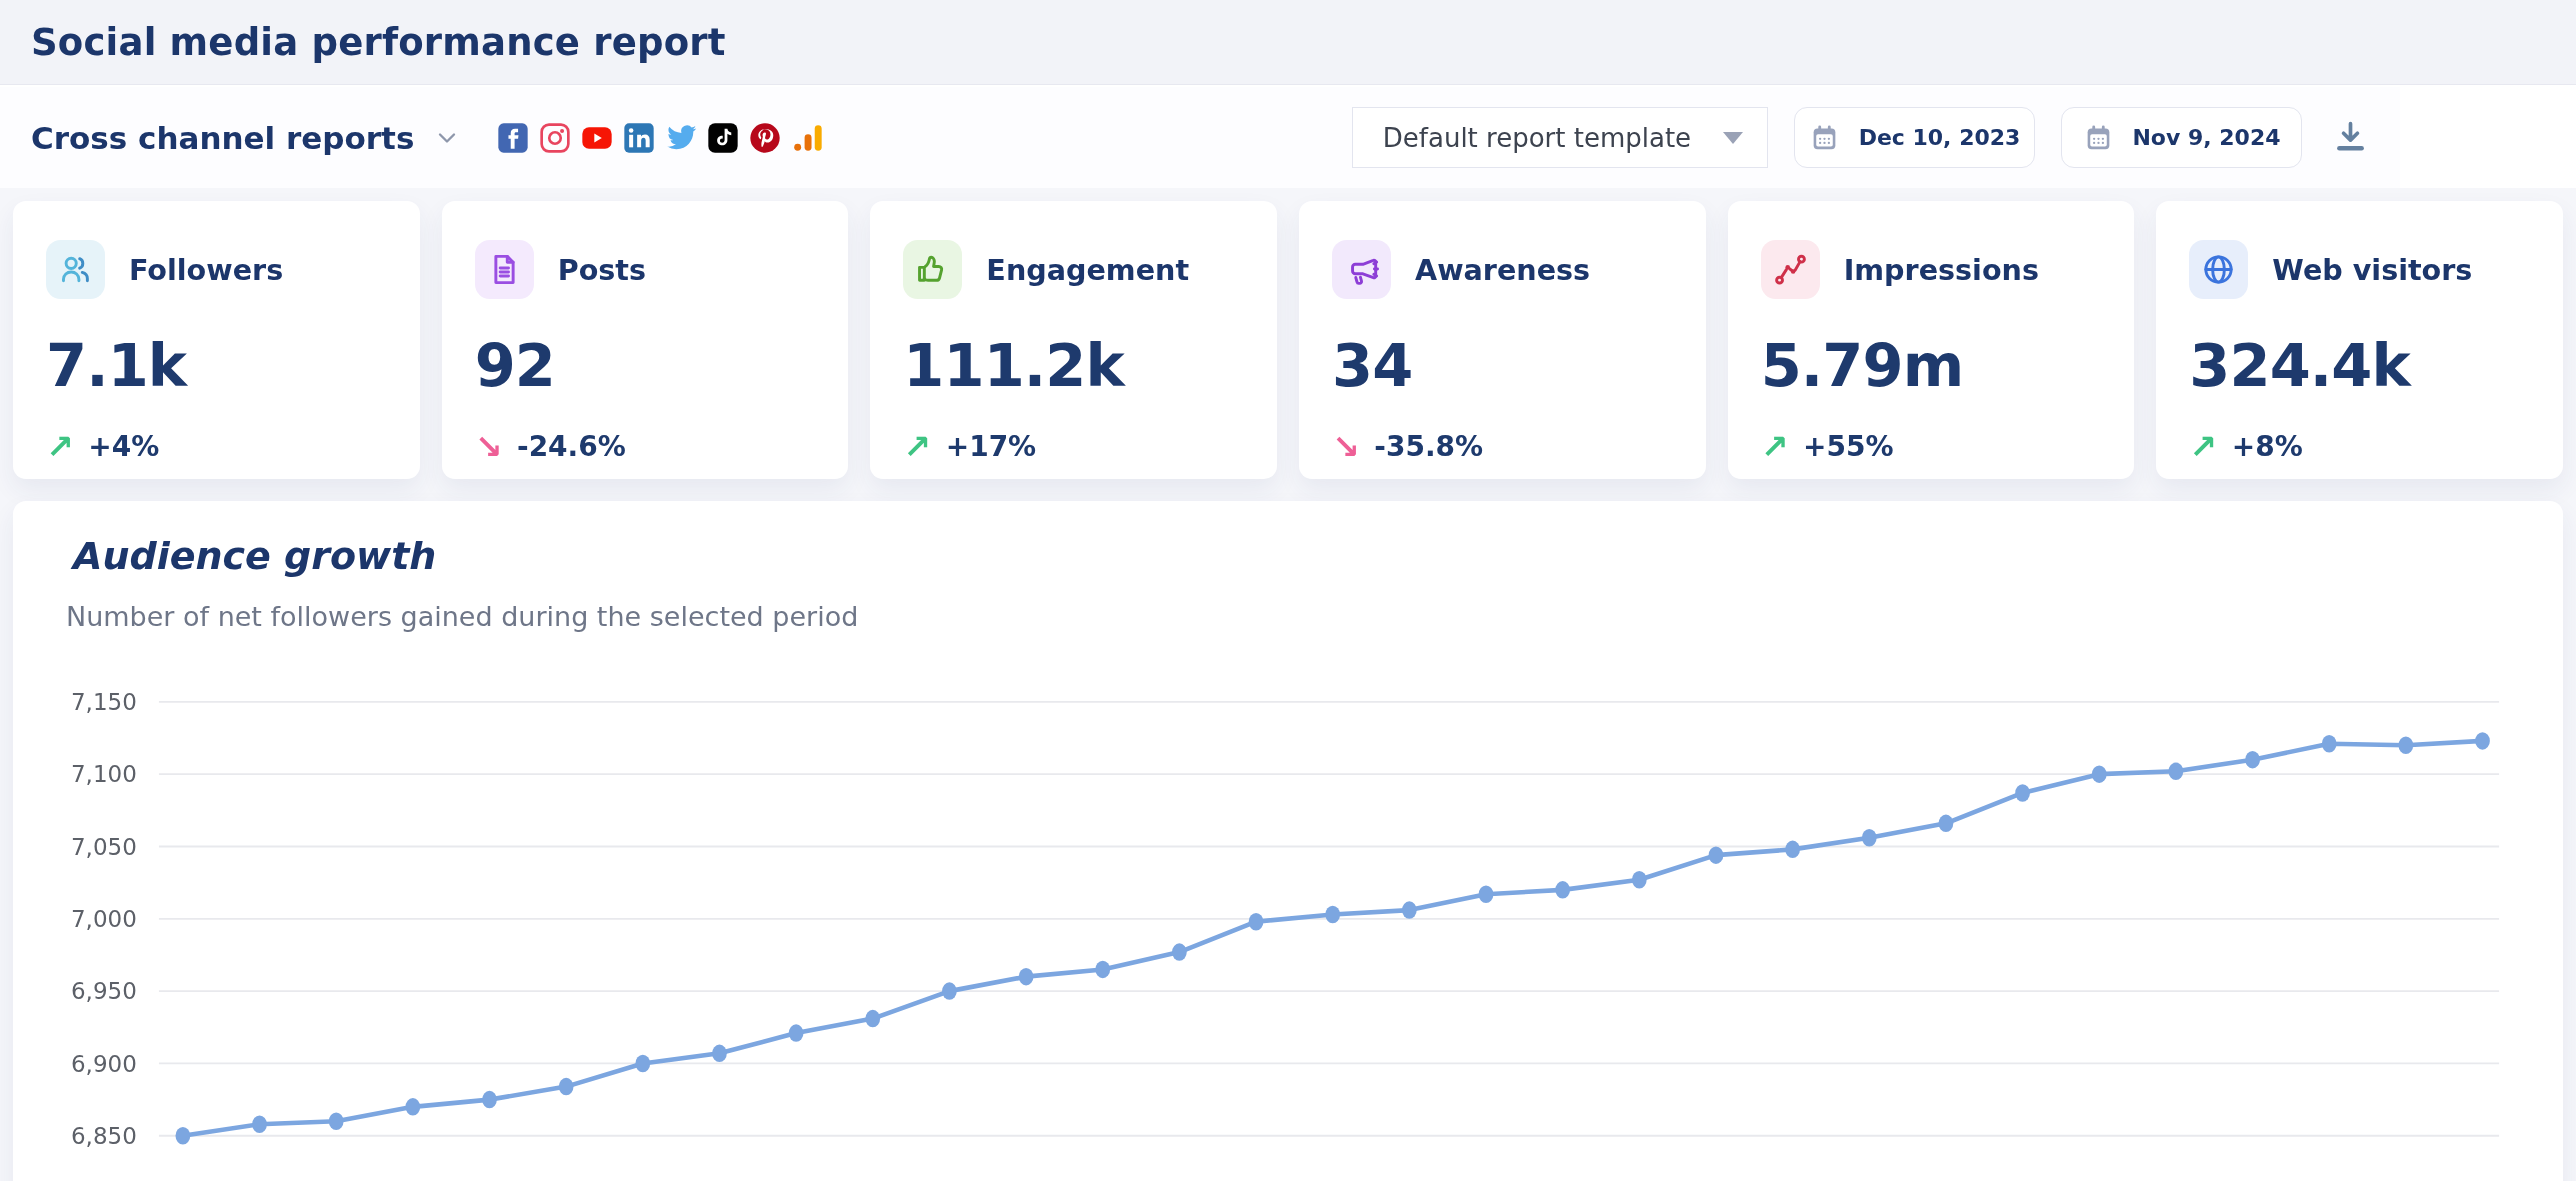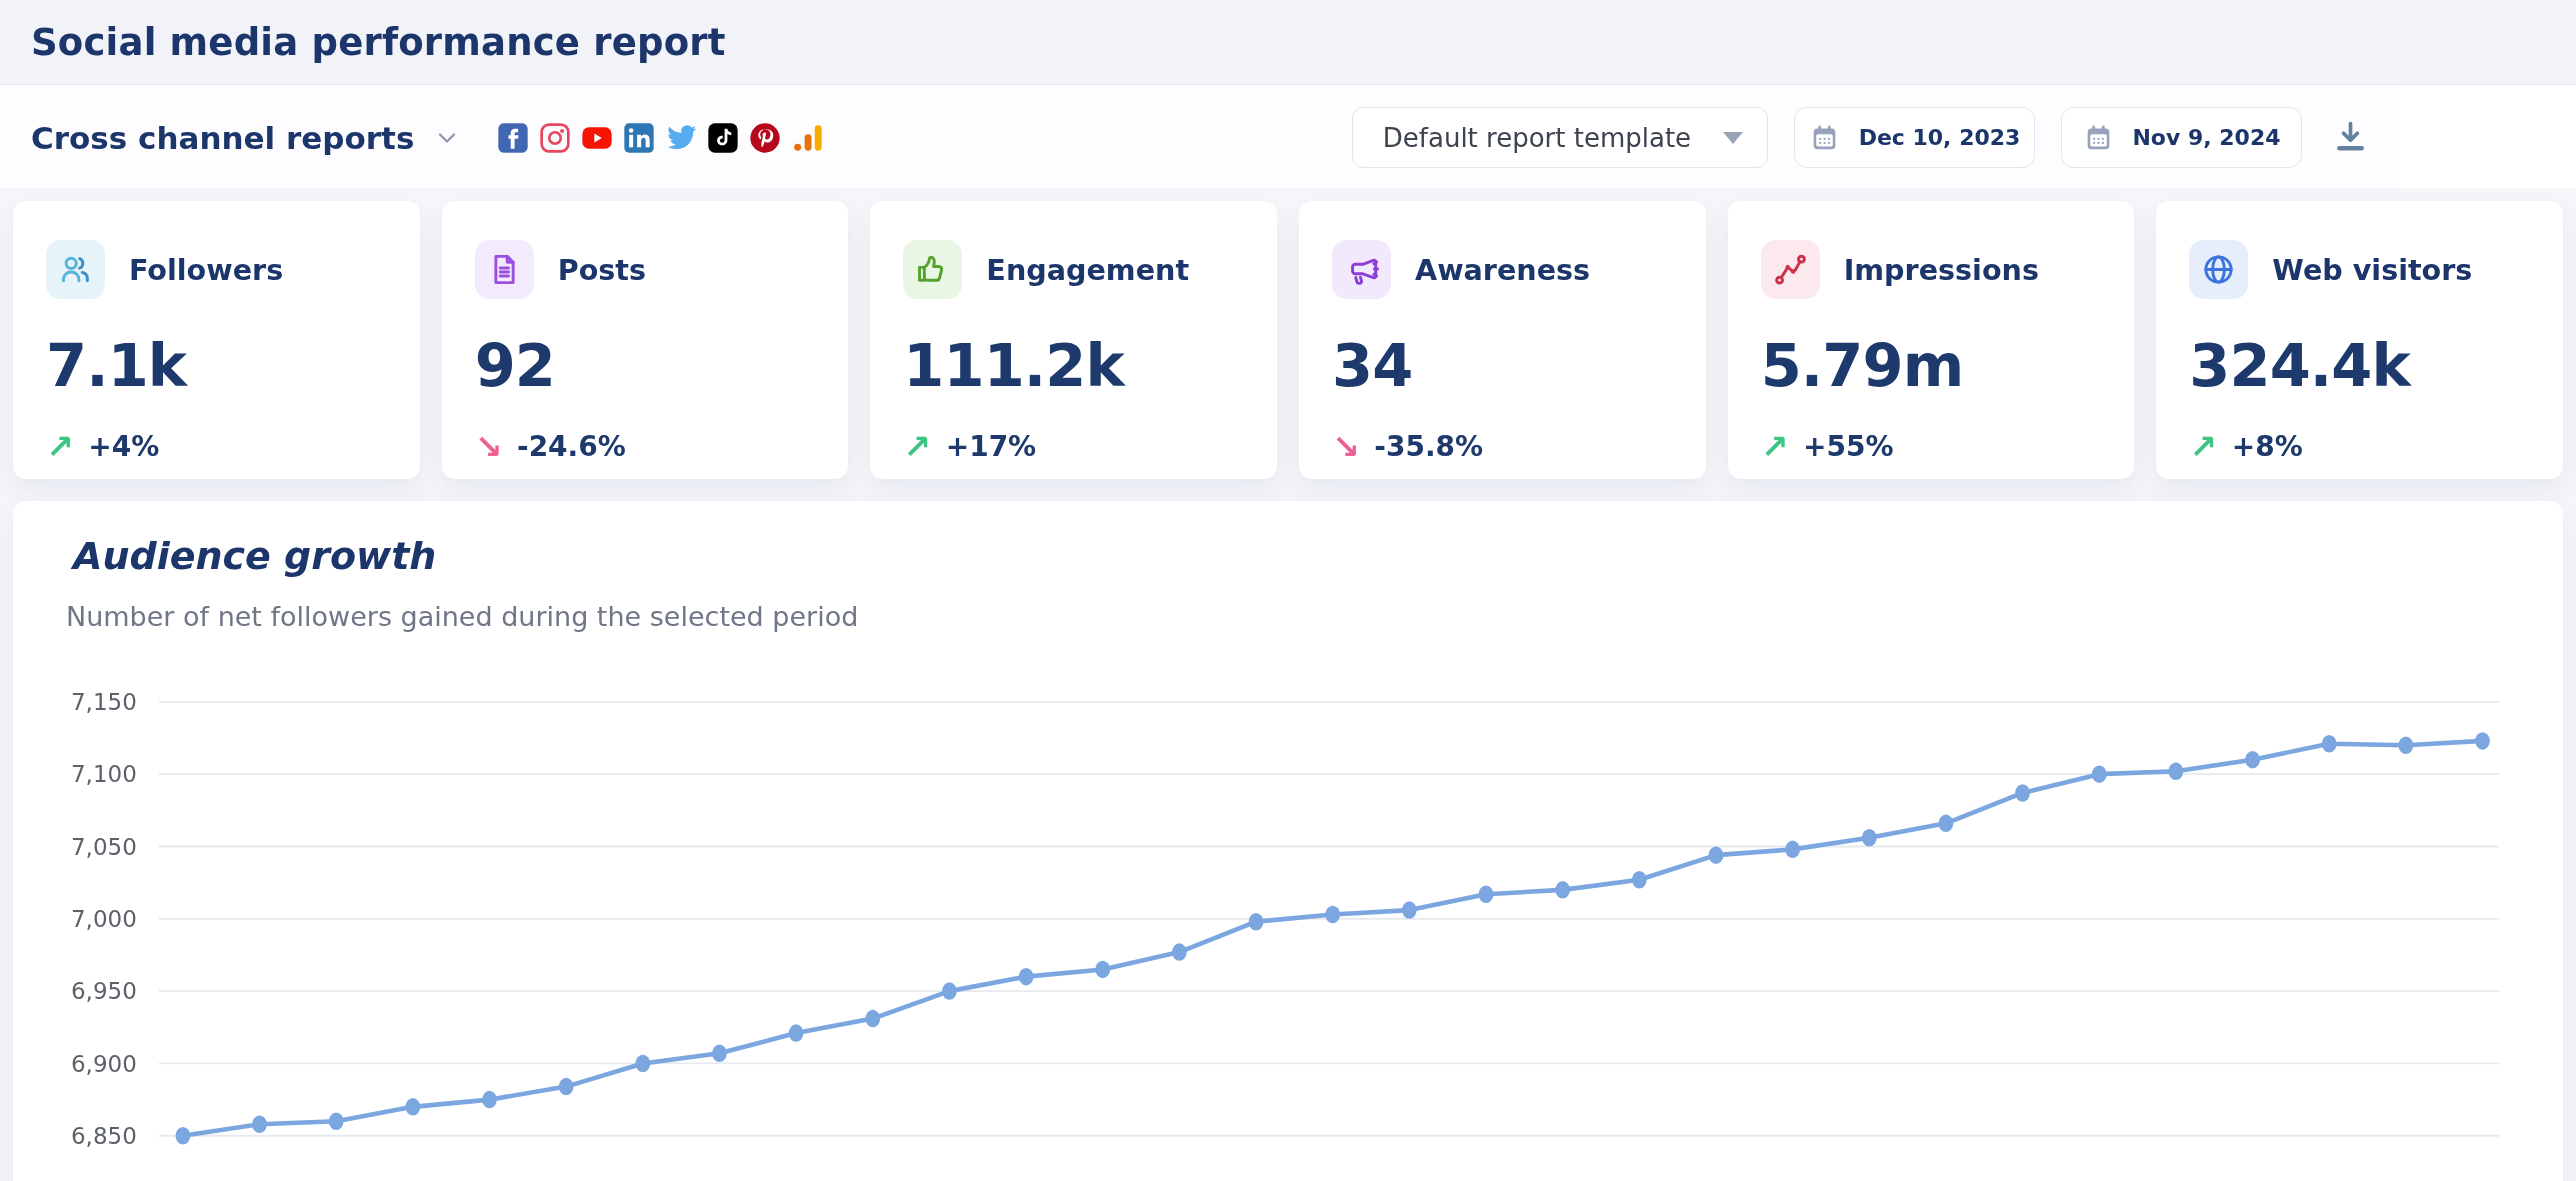--- a/index.html
+++ b/index.html
@@ -22,21 +22,21 @@
     background:#fdfdff; display:flex; align-items:center; padding:0 31px;
   }
   .tb-left { display:flex; align-items:center; gap:20px; }
   .section-title { font-size:31px; font-weight:700; color:#1c366b; cursor:pointer; display:flex; align-items:center; gap:18.4px;}
   .chev { width:28px; height:28px; }
   .channels { display:flex; align-items:center; gap:10px; margin-left:16.6px; }
   .chan { width:32px; height:32px; display:inline-flex; align-items:center; justify-content:center; cursor:pointer; }
   .chan svg { width:32px; height:32px; }
   .tb-right { margin-left:auto; display:flex; align-items:center; gap:26px; }
   .select-box {
-    width:416px; height:61px; background:#fff; border:1.8px solid #e3e5ef; border-radius:11px;
+    width:416px; height:61px; background:#fff; border:1.8px solid #e3e5ef; border-radius:0;
     display:flex; align-items:center; padding:0 24px 0 29.5px; cursor:pointer;
   }
   .select-box .sel-text { font-size:26px; color:#3d434f; flex:1; }
   .caret { width:0; height:0; border-left:10px solid transparent; border-right:10px solid transparent; border-top:12px solid #9aa2b6; }
   .date-box {
     width:241px; height:61px; background:#fff; border:1.8px solid #e3e5ef; border-radius:13px;
     display:flex; align-items:center; justify-content:center; gap:18.4px; cursor:pointer;
   }
   .date-box .dt { font-size:22px; font-weight:700; color:#1c366b; }
   .cal { width:31px; height:31px; }

